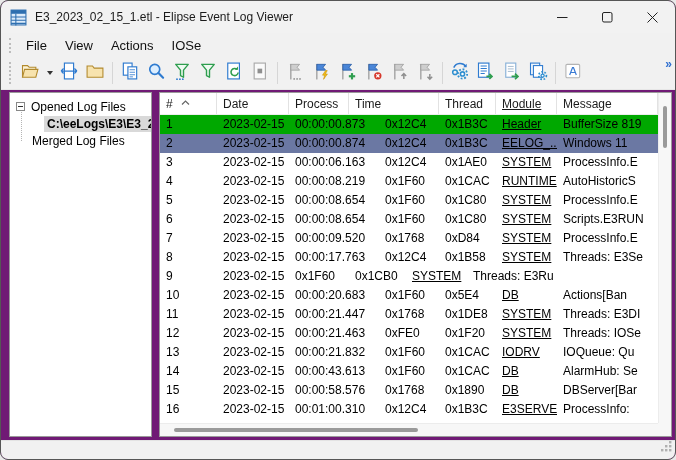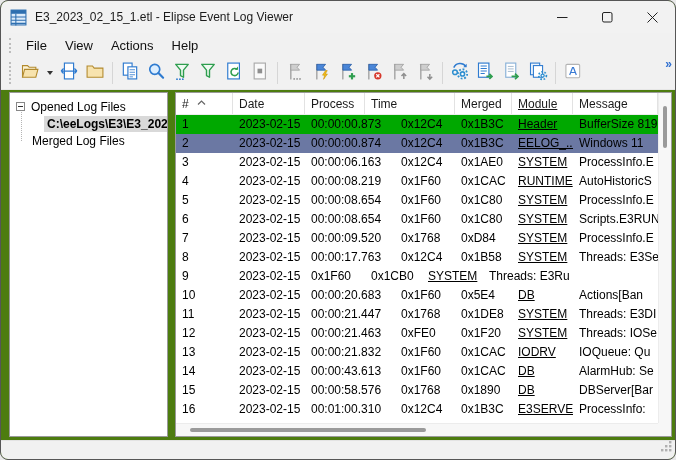--- a/index.html
+++ b/index.html
@@ -1,19 +1,19 @@
 <!DOCTYPE html>
 <html><head>
 <meta charset="utf-8">
 <style>
   * { box-sizing: border-box; margin: 0; padding: 0; }
   html,body { width:676px; height:460px; }
   body { font-family:"Liberation Sans","DejaVu Sans",sans-serif; background:#e9e9e9; }
   .window { width:676px; height:460px; border:1px solid #565656; border-radius:8px; overflow:hidden;
-            background:#4d7c0f; display:flex; flex-direction:column; }
+            background:#701a75; display:flex; flex-direction:column; }
 
   
   .titlebar { height:32px; flex:0 0 auto; display:flex; align-items:center; padding-left:9px; background:#f2f2f2; }
   .app-icon { width:17px; height:17px; margin-right:8px; flex:0 0 auto; }
   .window-title { font-size:12px; color:#1b1b1b; flex:1 1 auto; white-space:nowrap; overflow:hidden; }
   .win-controls { display:flex; height:100%; flex:0 0 auto; }
   .win-btn { width:45px; height:100%; display:flex; align-items:center; justify-content:center; }
 
   
   .menubar { height:24px; flex:0 0 auto; display:flex; align-items:center; padding-left:6px; background:#f1f1f1; }
@@ -28,21 +28,21 @@
             border-radius:3px; flex:0 0 auto; }
   .tb-btn svg { width:20px; height:20px; }
   .tb-btn.caret { width:13px; }
   .caret-shape { width:0; height:0; border-left:3.5px solid transparent; border-right:3.5px solid transparent;
                  border-top:4px solid #333; }
   .tb-sep { width:1px; height:22px; background:#d6d6d6; margin:0 4px; flex:0 0 auto; }
   .overflow-chevron { position:absolute; top:0px; right:3px; color:#2f6fd0; font-size:12px; font-weight:bold; }
 
   
   .content { flex:1 1 auto; display:flex; padding:2px 3px 3px 8px; min-height:0; }
-  .sidebar { width:159px; flex:0 0 auto; background:#fff; border:1px solid #9a9a9a;
+  .sidebar { width:143px; flex:0 0 auto; background:#fff; border:1px solid #9a9a9a;
              padding:5px 0 0 6px; overflow:hidden; position:relative; }
   .tree-vline { position:absolute; left:11px; top:16px; height:32px; border-left:1px dotted #b5b5b5; }
   .tree-row { display:flex; align-items:center; height:17px; white-space:nowrap; position:relative; }
   .expand-box { width:9px; height:9px; border:1px solid #888; background:#fff; position:relative;
                 margin-right:6px; flex:0 0 auto; }
   .expand-box::after { content:""; position:absolute; left:1px; right:1px; top:3px; border-top:1px solid #333; }
   .tree-label { font-size:12px; color:#000; }
   .tree-row.child { margin-left:28px; }
   .tree-row.child .tree-label { font-weight:bold; background:#d9d9d9; padding:1px 3px; }
   .tree-row.merged { margin-left:16px; }
@@ -106,21 +106,21 @@
           </svg>
       </div>
     </div>
   </div>
 
   <div class="menubar">
     <span class="gripper"></span>
     <span class="menu-item">File</span>
     <span class="menu-item">View</span>
     <span class="menu-item">Actions</span>
-    <span class="menu-item">Help</span>
+    <span class="menu-item">IOSe</span>
   </div>
 
   <div class="toolbar" id="toolbar">
     <span class="gripper"></span>
     <div class="tb-btn">
         <span><svg viewBox="0 0 24 24" xmlns="http://www.w3.org/2000/svg">
             <path d="M3 19.5V5.5h6l2 2h8v2.5" fill="#fdf3d5" stroke="#b28a2e" stroke-width="1.3"></path>
             <path d="M3 19.5 5.5 10h16L19 19.5z" fill="#f7e3ae" stroke="#b28a2e" stroke-width="1.3"></path>
           </svg></span>
       </div>
@@ -294,21 +294,21 @@
             <span>#</span>
             <span class="sort-chev">
               <svg width="9" height="5" viewBox="0 0 9 5">
                   <path d="M1 4.5 4.5 1 8 4.5" fill="none" stroke="#666" stroke-width="1.2"></path>
                 </svg>
             </span>
           </div>
           <div class="gh-cell c1">Date</div>
           <div class="gh-cell c3">Process</div>
           <div class="gh-cell c2">Time</div>
-          <div class="gh-cell c4">Merged</div>
+          <div class="gh-cell c4">Thread</div>
           <div class="gh-cell c5">Module</div>
           <div class="gh-cell c6">Message</div>
         </div>
         <div class="grid-body" id="gridbody">
             <div class="grid-row row-green">
               <div class="g-cell c0">1</div>
               <div class="g-cell c1">2023-02-15</div>
               <div class="g-cell c2">00:00:00.873</div>
               <div class="g-cell c3">0x12C4</div>
               <div class="g-cell c4">0x1B3C</div>

